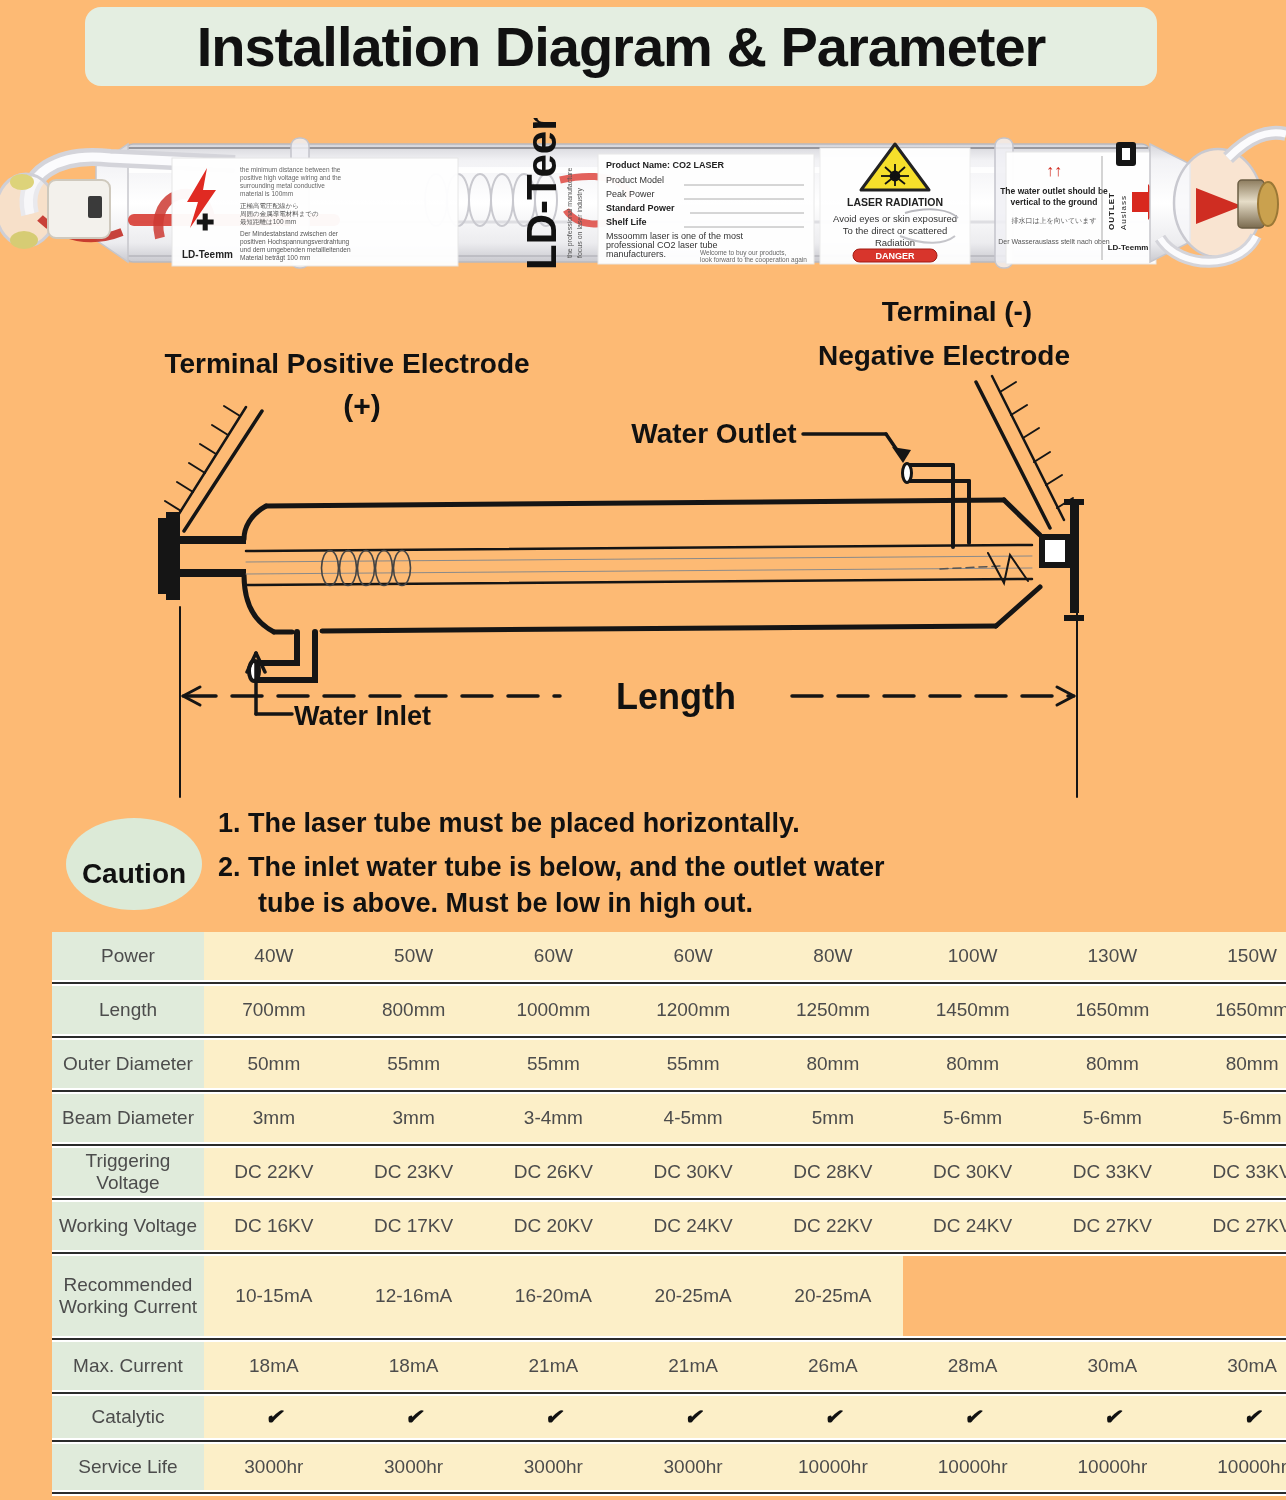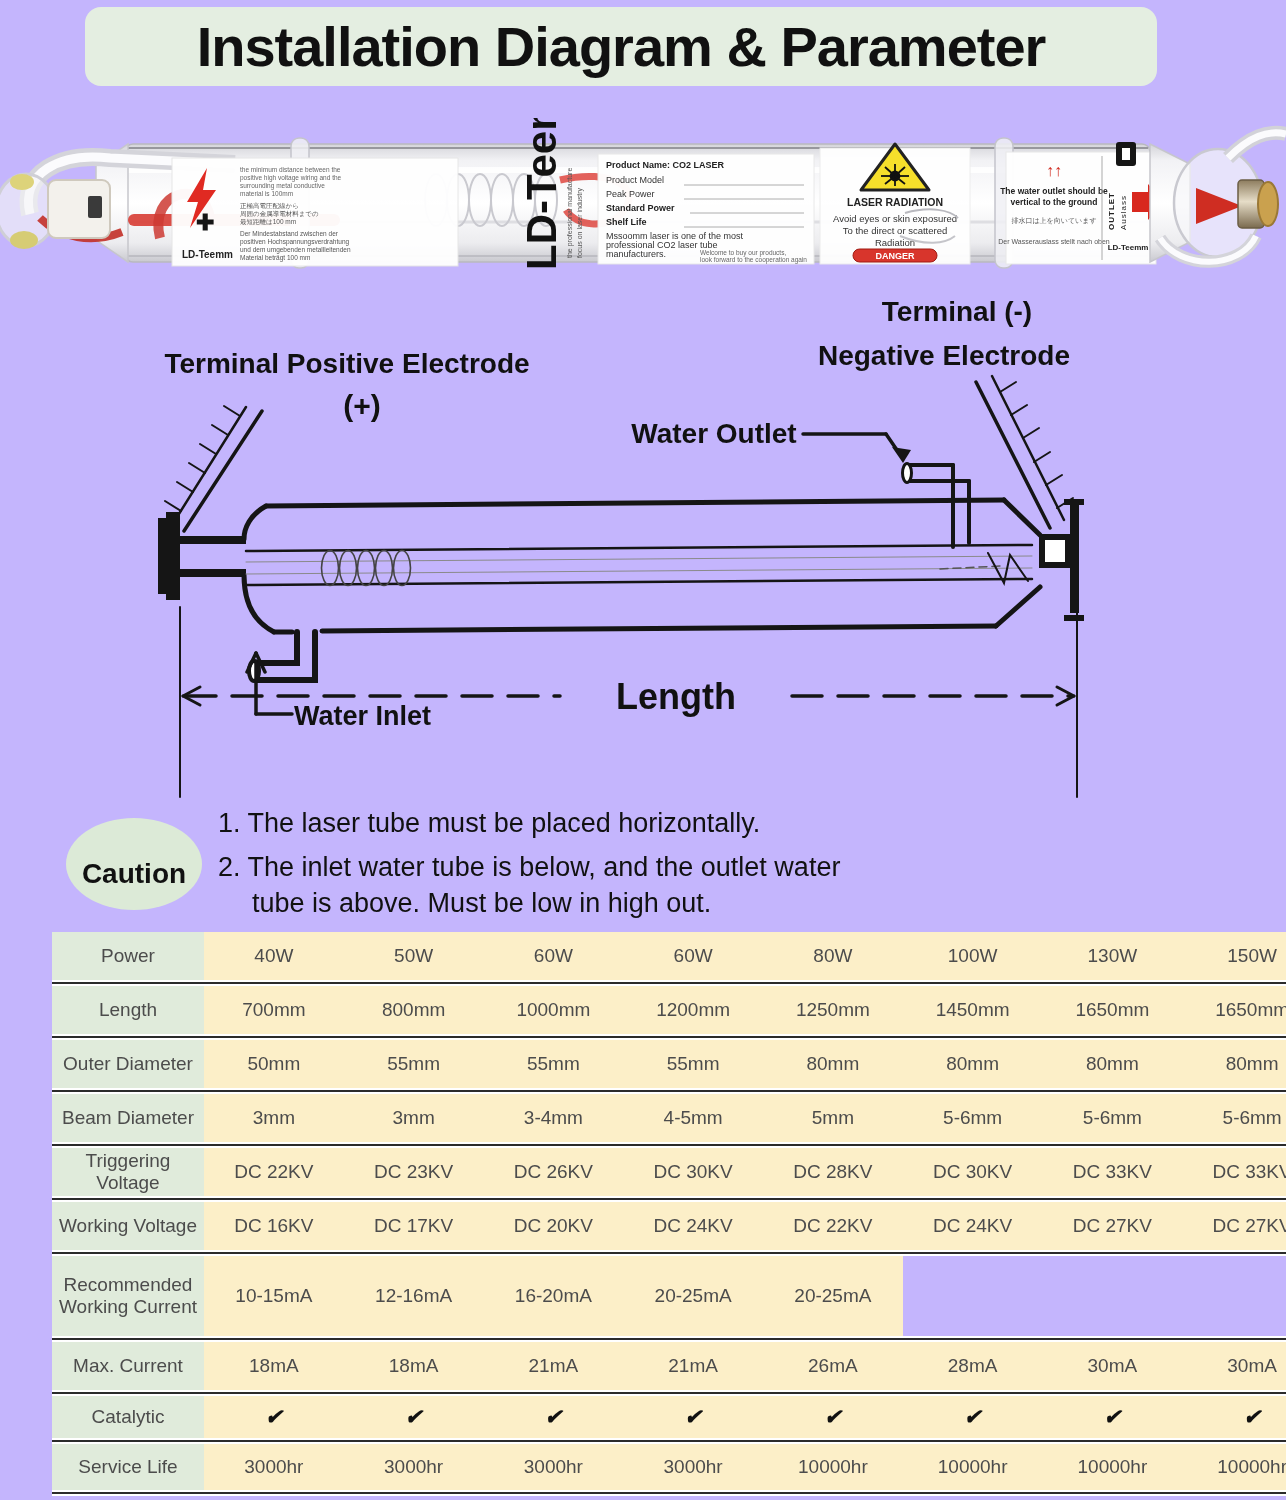--- a/index.html
+++ b/index.html
@@ -1,40 +1,40 @@
 <!DOCTYPE html>
 <html><head>
 <meta charset="utf-8">
 <style>
   html,body{margin:0;padding:0;background:#fff;}
-  .page{position:relative;width:1286px;height:1500px;background:#c4b5fd;overflow:hidden;
+  .page{position:relative;width:1286px;height:1500px;background:#fdba74;overflow:hidden;
         font-family:"Liberation Sans",sans-serif;}
 
   
   .title-banner{position:absolute;left:85px;top:7px;width:1072px;height:79px;
     background:#e4eee1;border-radius:16px;display:flex;align-items:center;justify-content:center;}
   .title-banner span{font-size:56px;font-weight:bold;color:#111;letter-spacing:-1px;}
 
   
   .photo{position:absolute;left:0;top:118px;width:1286px;height:162px;}
 
   
   .diagram{position:absolute;left:0;top:285px;width:1286px;height:515px;}
   .dt{font-family:"Liberation Sans",sans-serif;font-weight:bold;fill:#111;}
   .dt28{font-size:28px;} .dt30{font-size:30px;} .dt36{font-size:36px;} .dt27{font-size:27px;}
   .mid{text-anchor:middle;}
 
   
   .caution-badge{position:absolute;left:66px;top:818px;width:136px;height:92px;border-radius:50%;
     background:#dcead7;display:flex;align-items:center;justify-content:center;}
   .caution-badge span{font-size:28px;font-weight:bold;color:#111;margin-top:19px;}
-  .caution-item{position:absolute;font-size:27px;font-weight:normal;color:#111;white-space:nowrap;}
+  .caution-item{position:absolute;font-size:27px;font-weight:bold;color:#111;white-space:nowrap;}
   .ci1{left:218px;top:808px;}
   .ci2a{left:218px;top:852px;}
-  .ci2b{left:252px;top:888px;}
+  .ci2b{left:258px;top:888px;}
 
   
   .param-table{position:absolute;left:8px;top:932px;width:1270px;padding-left:44px;}
   .trow{display:grid;grid-template-columns:152px repeat(8,1fr);height:48px;}
   .trow-7{height:80px;}
   .trow-9{height:42px;}
   .trow-10{height:46px;}
   .cell{display:flex;align-items:center;justify-content:center;
     font-size:19px;color:#4c4c4c;text-align:center;line-height:1.15;}
   .label-cell{background:#e0ebdb;padding:0 6px;}

